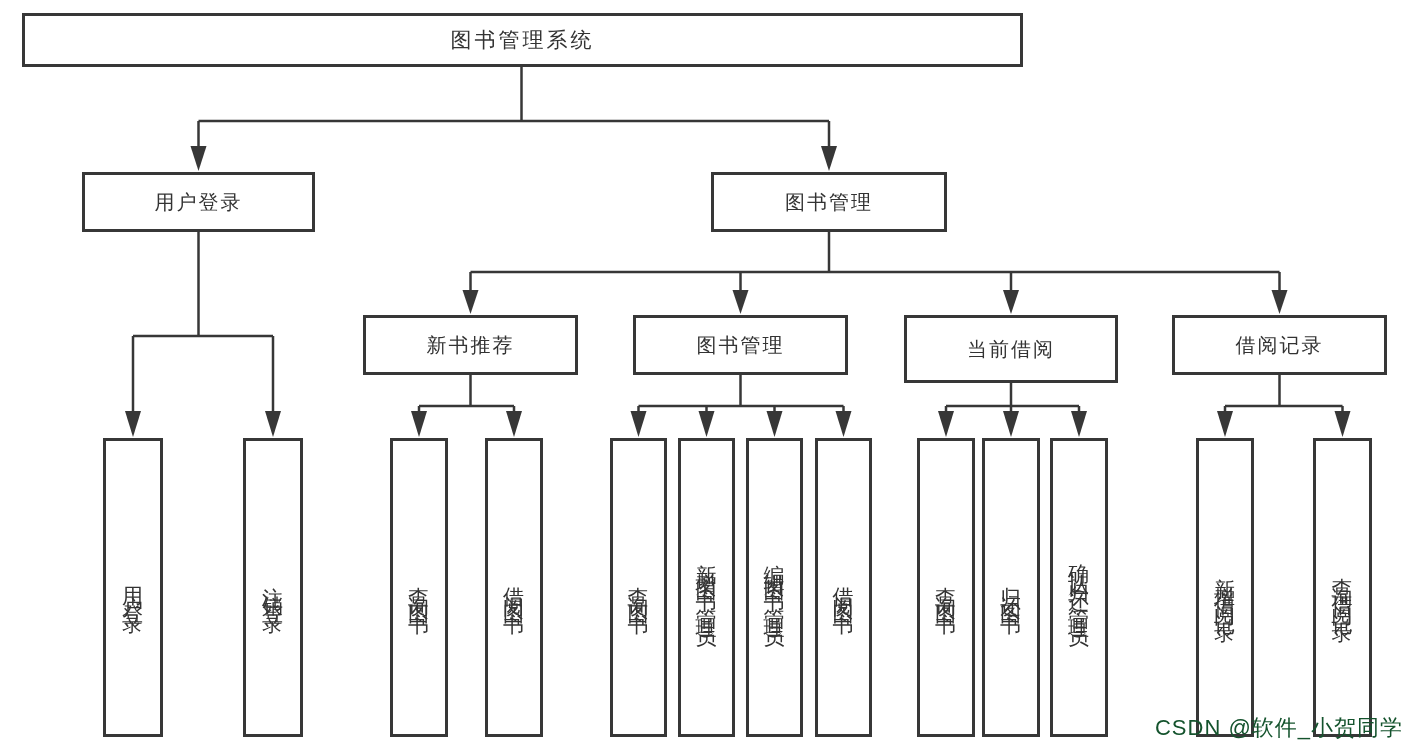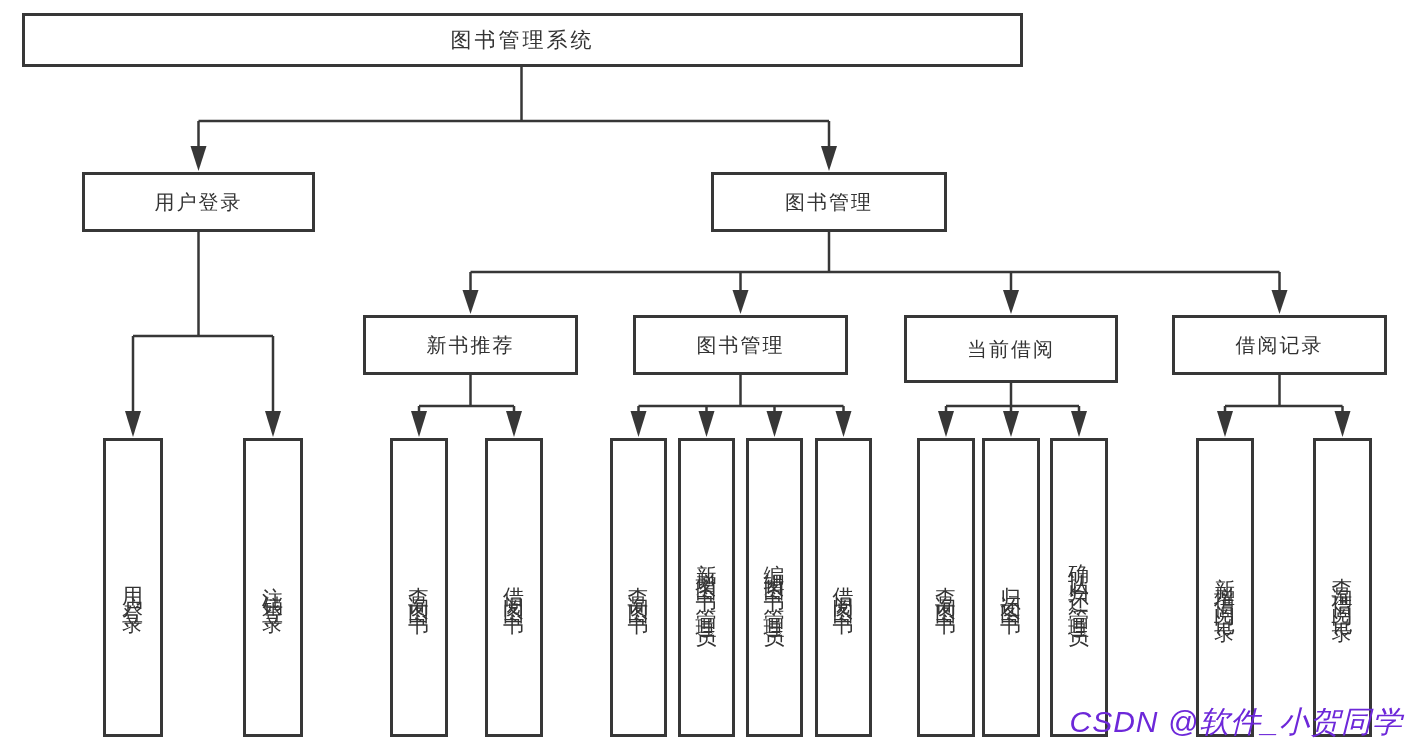--- a/index.html
+++ b/index.html
@@ -14,22 +14,22 @@
     position:absolute;box-sizing:border-box;border:3px solid #373737;background:#fff;
     display:flex;align-items:center;justify-content:center;color:#333;
   }
   .h-node{font-size:20px;letter-spacing:2px;white-space:nowrap;}
   .root-node{font-size:21px;letter-spacing:3px;}
   .v-node span{
     writing-mode:vertical-rl;text-orientation:mixed;
     font-size:21px;letter-spacing:9px;line-height:1;
   }
   .watermark{
-    position:absolute;right:2px;bottom:4px;font-size:30px;letter-spacing:1px;
-    color:#6d28d9;white-space:nowrap;font-style:italic;
+    position:absolute;right:2px;bottom:4px;font-size:22px;letter-spacing:1px;
+    color:#14532d;white-space:nowrap;
   }
 </style>
 </head>
 <body>
 
 <div id="stage">
 
   <svg id="wires" viewBox="0 0 1405 747" xmlns="http://www.w3.org/2000/svg">
 
     <path d="M521.5,67 L521.5,121"></path>

